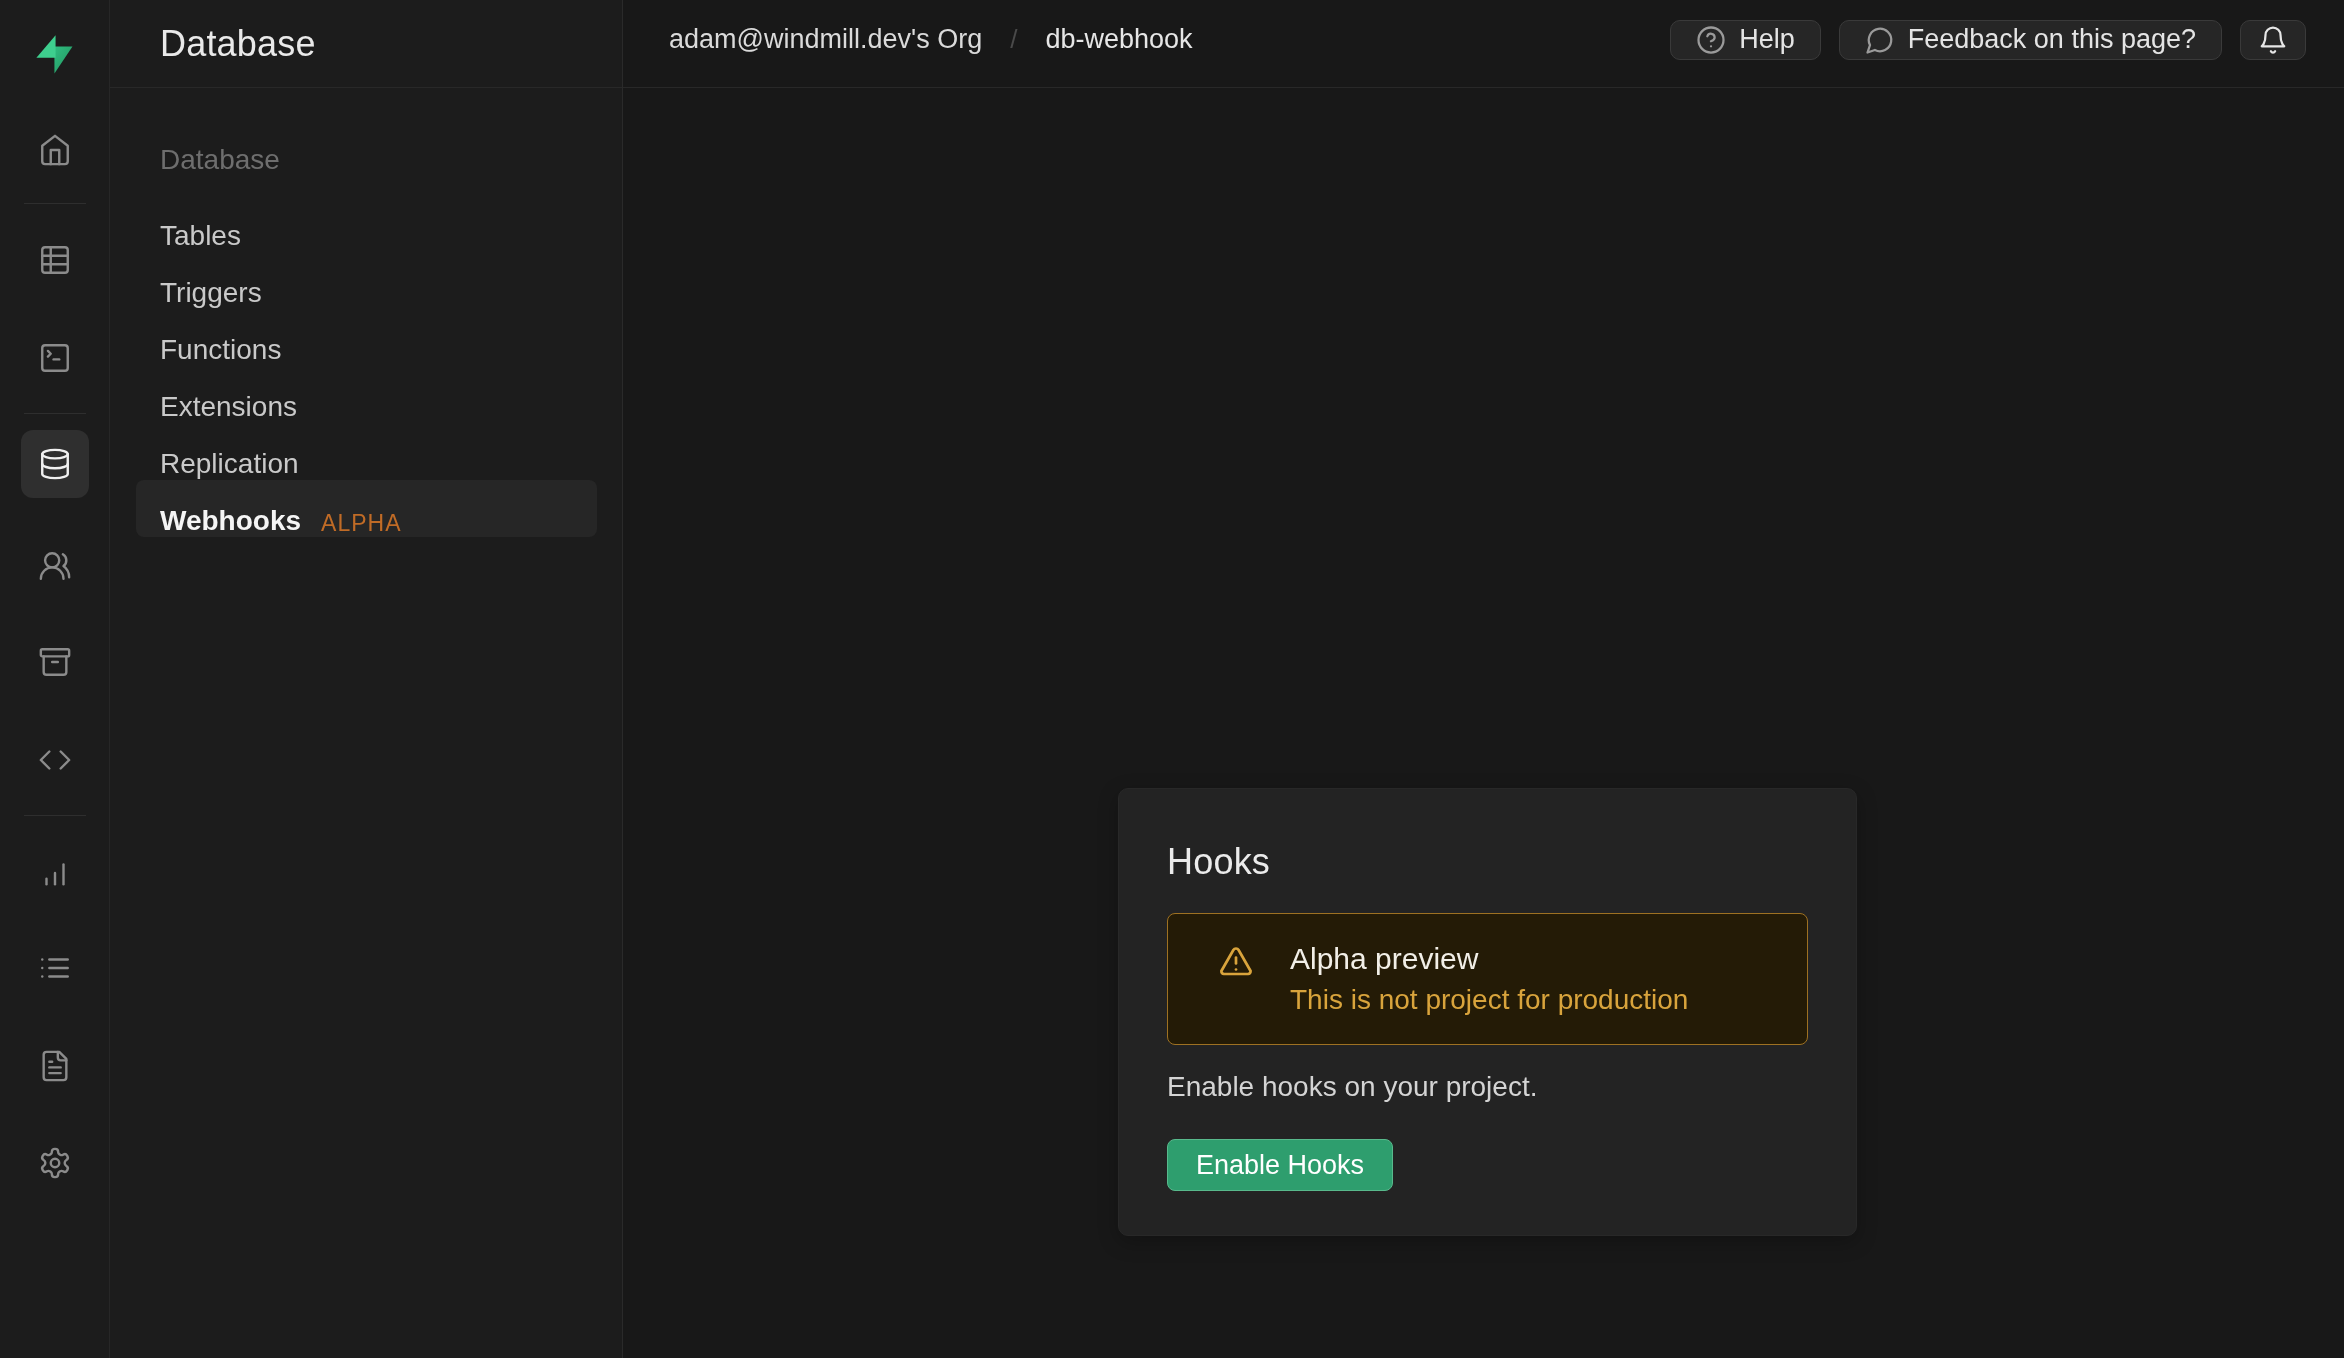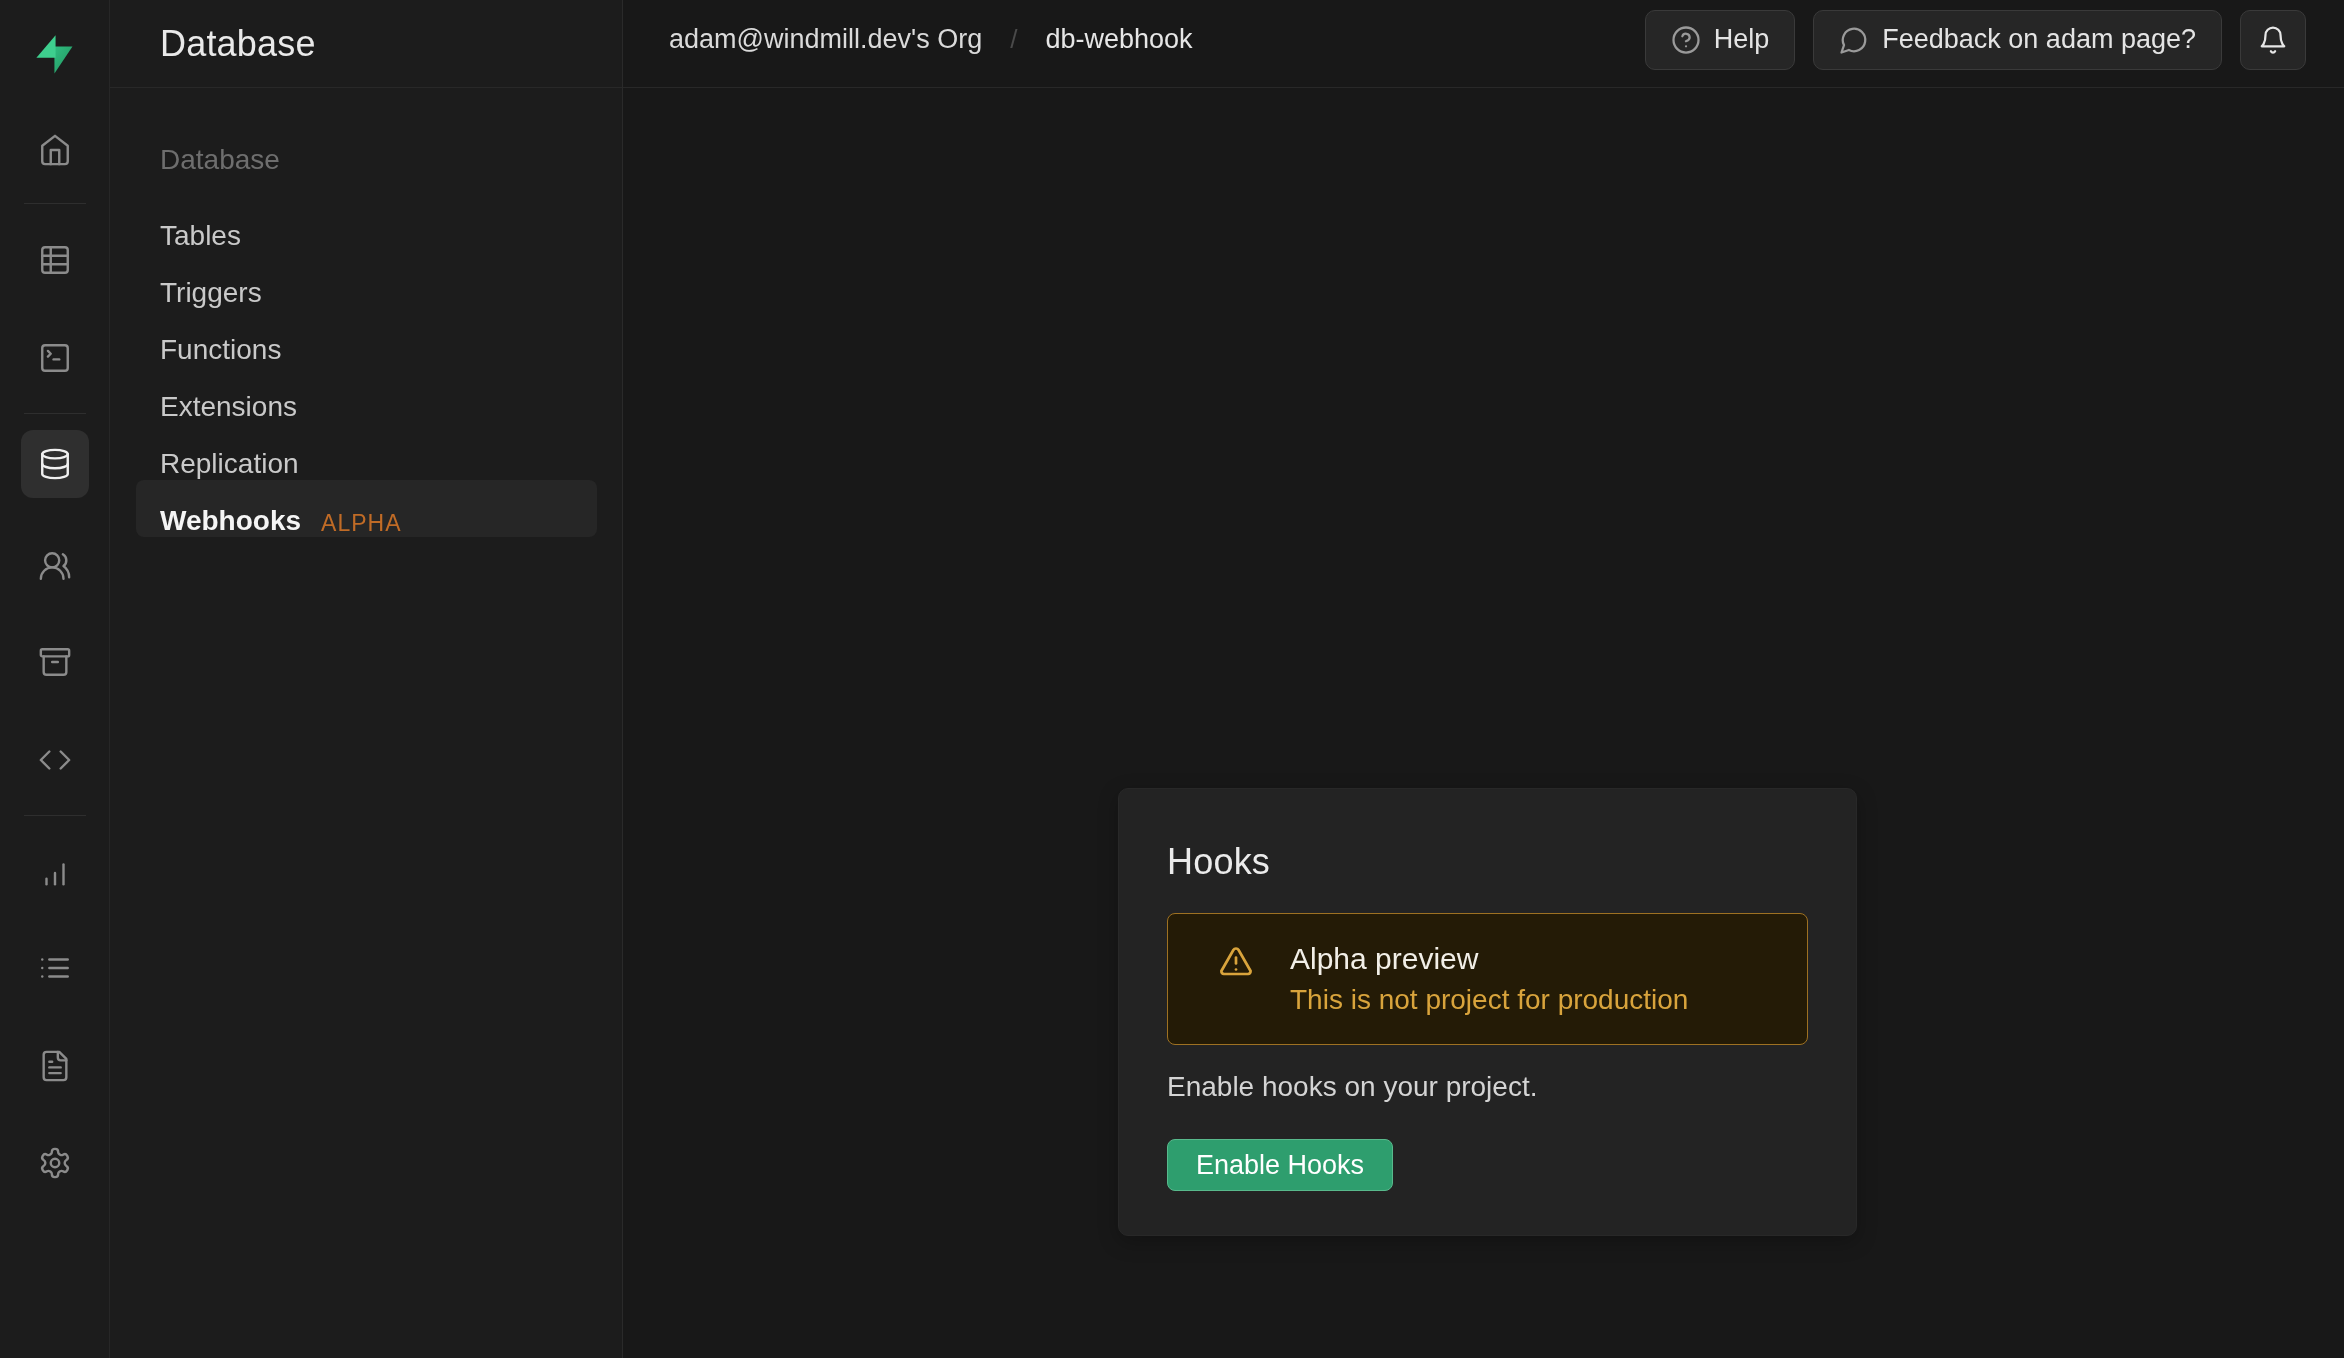--- a/index.html
+++ b/index.html
@@ -60,21 +60,21 @@
     display:flex; align-items:center; justify-content:space-between;
     border-bottom:1px solid #282828; background:#181818;
     padding:0 38px 8px 46px;
   }
   .breadcrumb { display:flex; align-items:center; font-size:27px; }
   .crumb-org { color:#dadada; cursor:pointer; }
   .crumb-divider { color:#4a4a4a; margin:0 28px; font-size:26px; }
   .crumb-project { color:#e6e6e6; cursor:pointer; }
   .top-actions { display:flex; align-items:center; gap:18px; }
   .top-btn {
-    height:60px; display:flex; align-items:center; gap:13px;
+    height:40px; display:flex; align-items:center; gap:13px;
     padding:0 25px; border-radius:10px;
     background:#262626; border:1px solid #3a3a3a;
     color:#e4e4e4; font-size:27px; font-family:inherit; cursor:pointer;
   }
   .top-btn svg { width:30px; height:30px; color:#9a9a9a; }
   .top-btn.icon-only { width:66px; padding:0; justify-content:center; }
   .top-btn.icon-only svg { color:#e6e6e6; }
 
   
   .main { position:absolute; left:623px; right:0; top:88px; bottom:0; background:#181818; }
@@ -285,21 +285,21 @@
         </svg>
       </span>
       <span>Help</span>
     </button>
     <button class="top-btn">
       <span style="display:flex">
         <svg viewBox="0 0 24 24" width="30" height="30" fill="none" stroke="currentColor" stroke-width="1.8" stroke-linecap="round" stroke-linejoin="round" style="color:#9a9a9a">
           <path d="M7.9 20A9 9 0 1 0 4 16.1L2 22Z"></path>
         </svg>
       </span>
-      <span>Feedback on adam page?</span>
+      <span>Feedback on this page?</span>
     </button>
     <button class="top-btn icon-only">
       <span style="display:flex">
         <svg viewBox="0 0 24 24" width="30" height="30" fill="none" stroke="currentColor" stroke-width="1.8" stroke-linecap="round" stroke-linejoin="round">
           <path d="M6 8a6 6 0 0 1 12 0c0 7 3 9 3 9H3s3-2 3-9"></path>
             <path d="M10.3 21a1.94 1.94 0 0 0 3.4 0"></path>
         </svg>
       </span>
     </button>
   </div>

